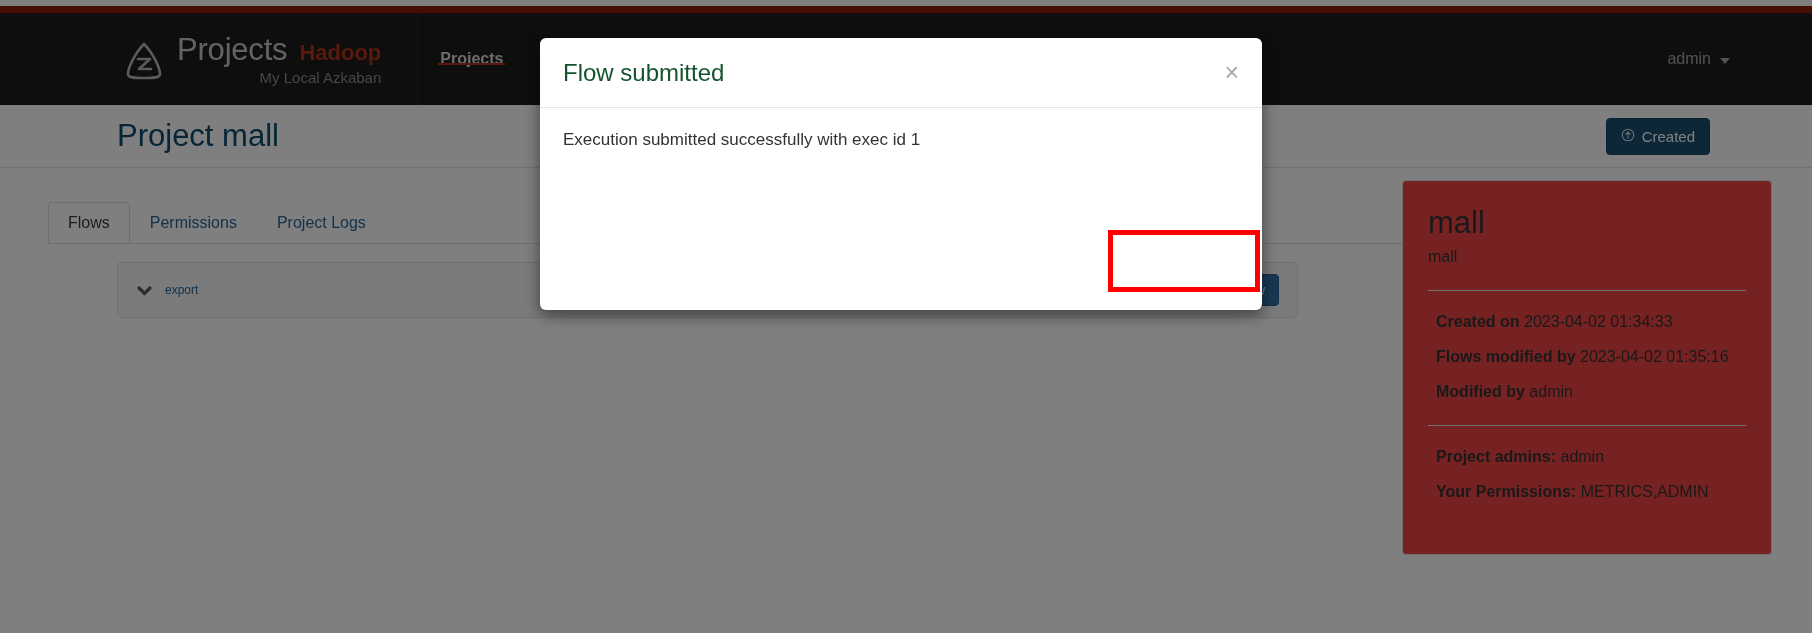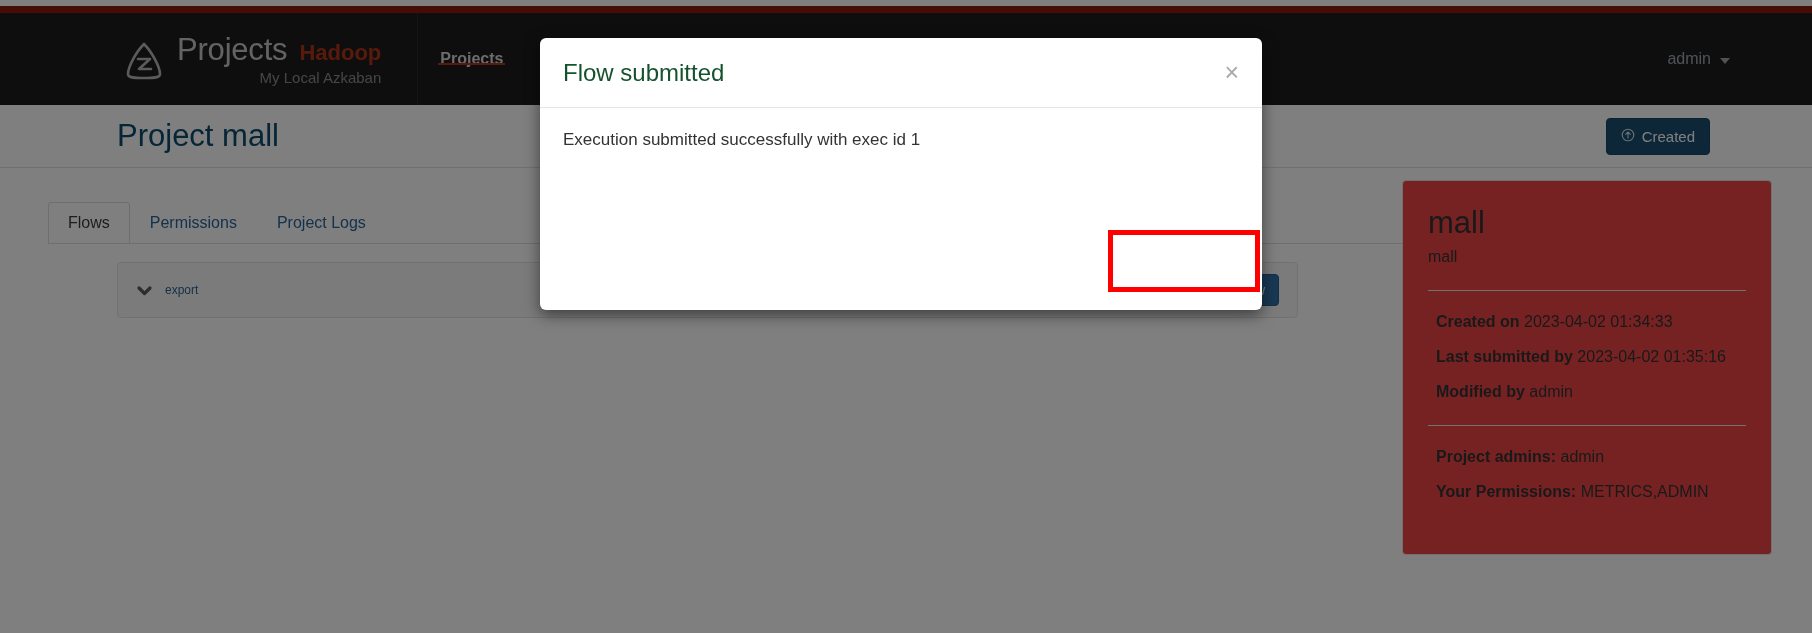--- a/index.html
+++ b/index.html
@@ -251,21 +251,21 @@
 
     <div class="info-panel">
       <div class="info-title">mall</div>
       <div class="info-desc">mall</div>
       <hr class="info-hr">
       <div class="info-row">
         <b>Created on</b>
         <span>2023-04-02 01:34:33</span>
       </div>
       <div class="info-row">
-        <b>Last submitted by</b>
+        <b>Flows modified by</b>
         <span>2023-04-02 01:35:16</span>
       </div>
       <div class="info-row">
         <b>Modified by</b>
         <span>admin</span>
       </div>
       <hr class="info-hr">
       <div class="info-row">
         <b>Project admins:</b>
         <span>admin</span>

